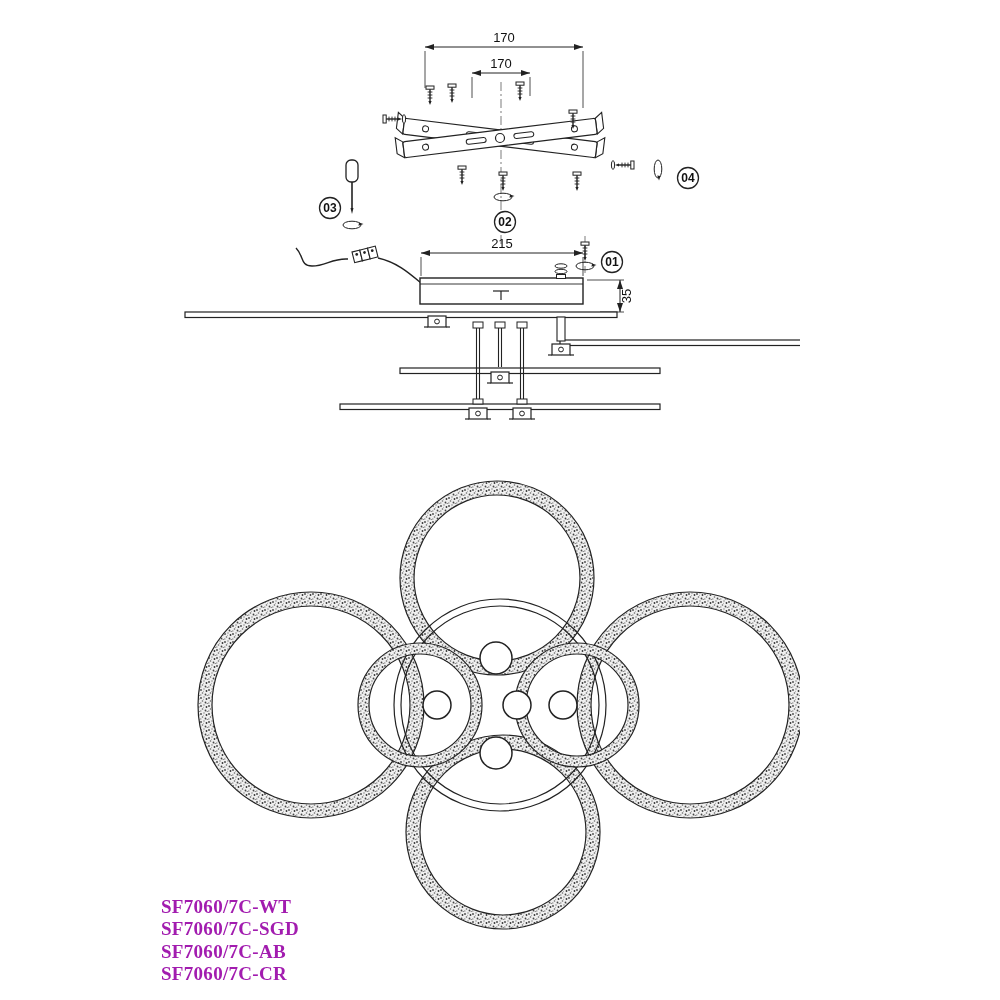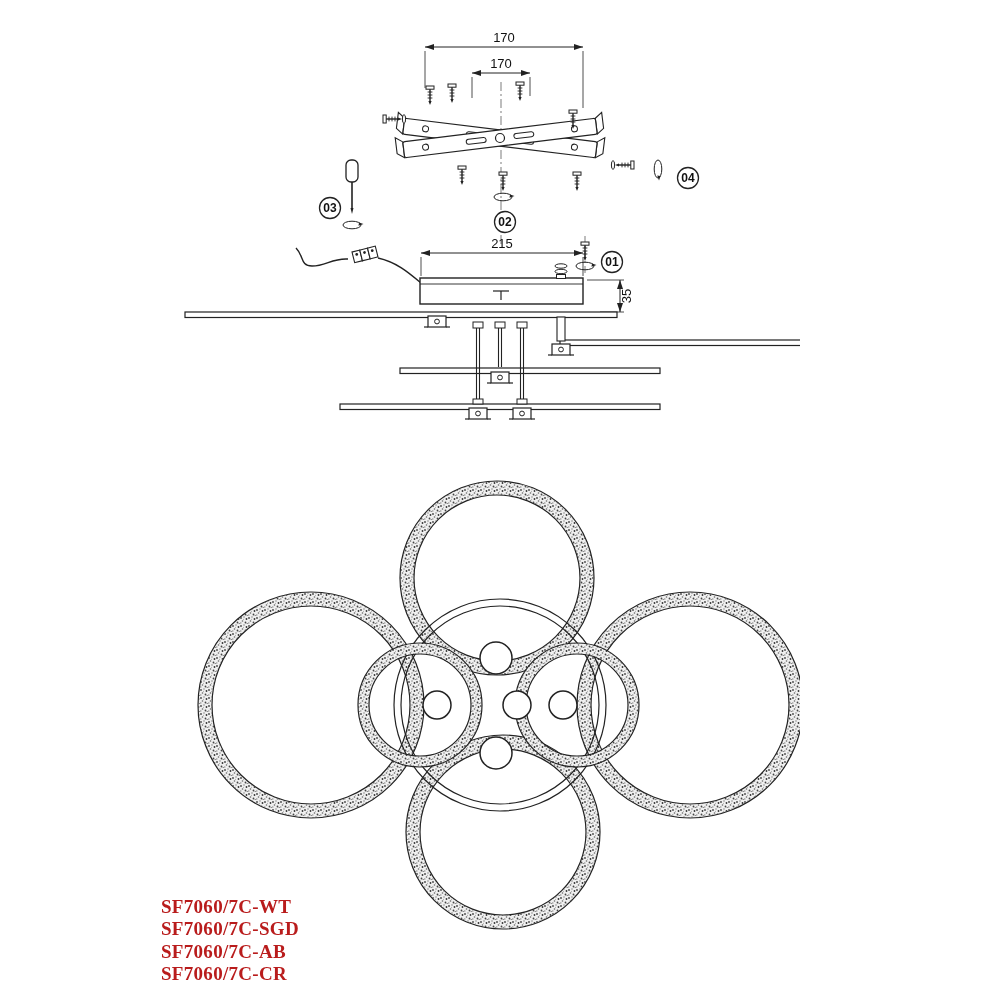--- a/index.html
+++ b/index.html
@@ -2,21 +2,21 @@
 <html><head>
 <meta charset="utf-8">
 <style>
   html,body{margin:0;padding:0;background:#fff;}
   .canvas{position:relative;width:800px;height:1000px;background:#fff;overflow:hidden;
           font-family:"Liberation Sans",sans-serif;}
   .canvas svg{position:absolute;left:0;top:0;}
   .dim{font:13px "Liberation Sans",sans-serif;fill:#111;}
   .step{font:700 12px "Liberation Sans",sans-serif;fill:#111;}
   .models{position:absolute;left:161px;top:896px;font-family:"Liberation Serif",serif;
-          font-weight:700;font-size:19px;color:#b91c1c;line-height:22.4px;letter-spacing:.3px;}
+          font-weight:700;font-size:19px;color:#a21caf;line-height:22.4px;letter-spacing:.3px;}
 </style>
 </head>
 <body>
 
 <div class="canvas">
 <svg width="1000" height="1000" viewBox="0 0 1000 1000">
   <defs>
     <pattern id="speckle" width="8" height="8" patternUnits="userSpaceOnUse">
       <rect width="8" height="8" fill="#f0f0f0"></rect>
       <circle cx="1" cy="2" r="0.9" fill="#444"></circle>

